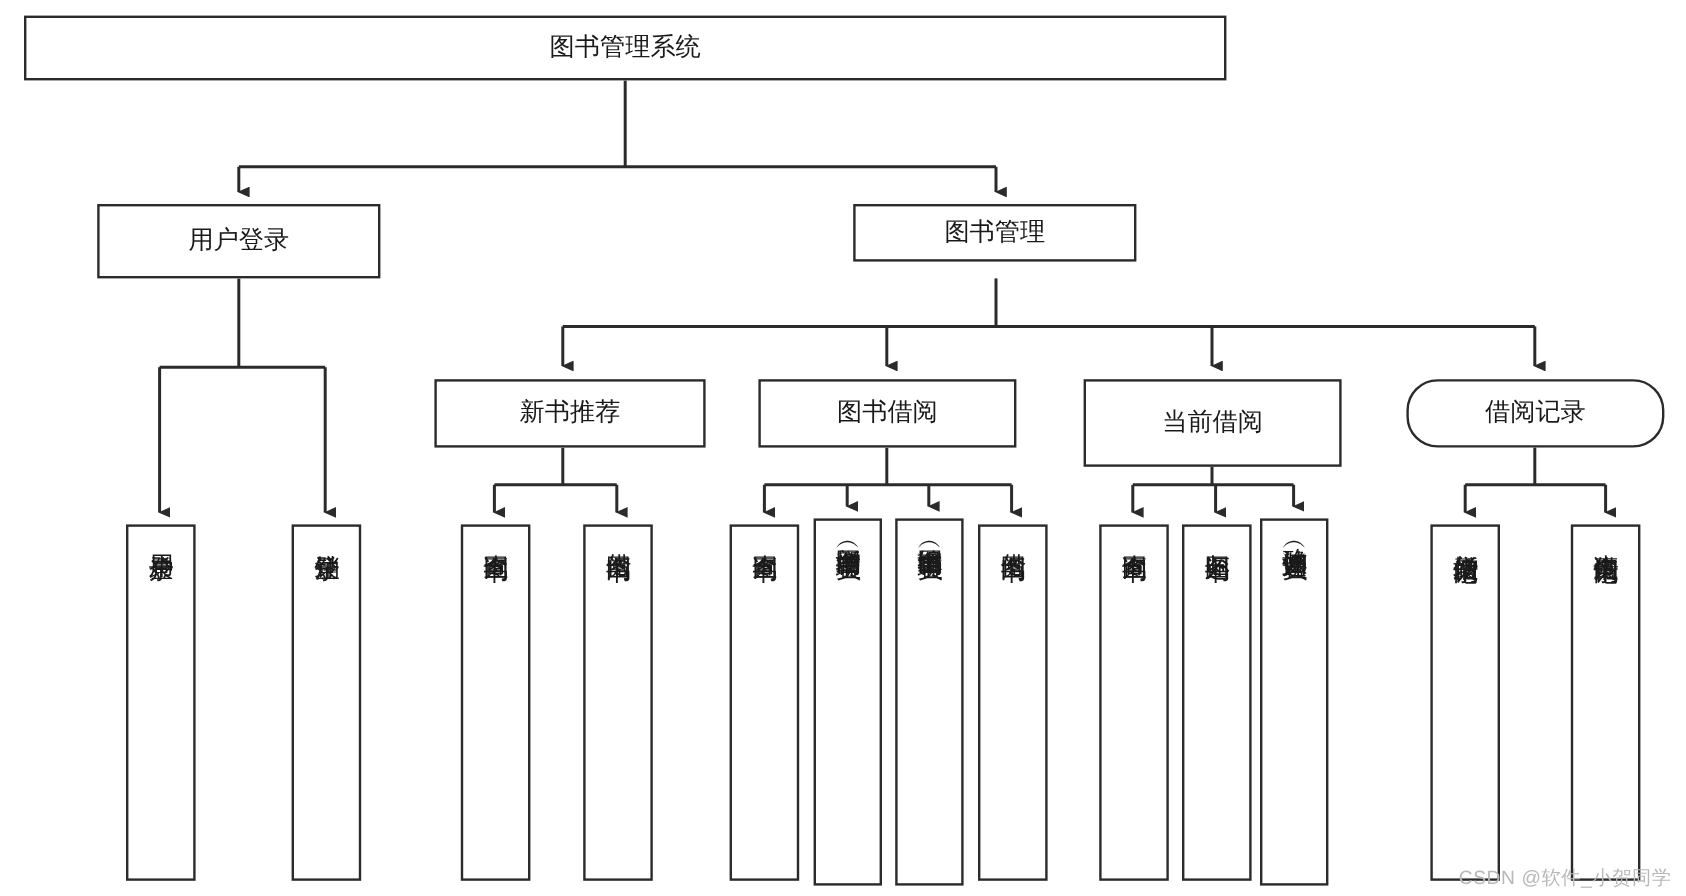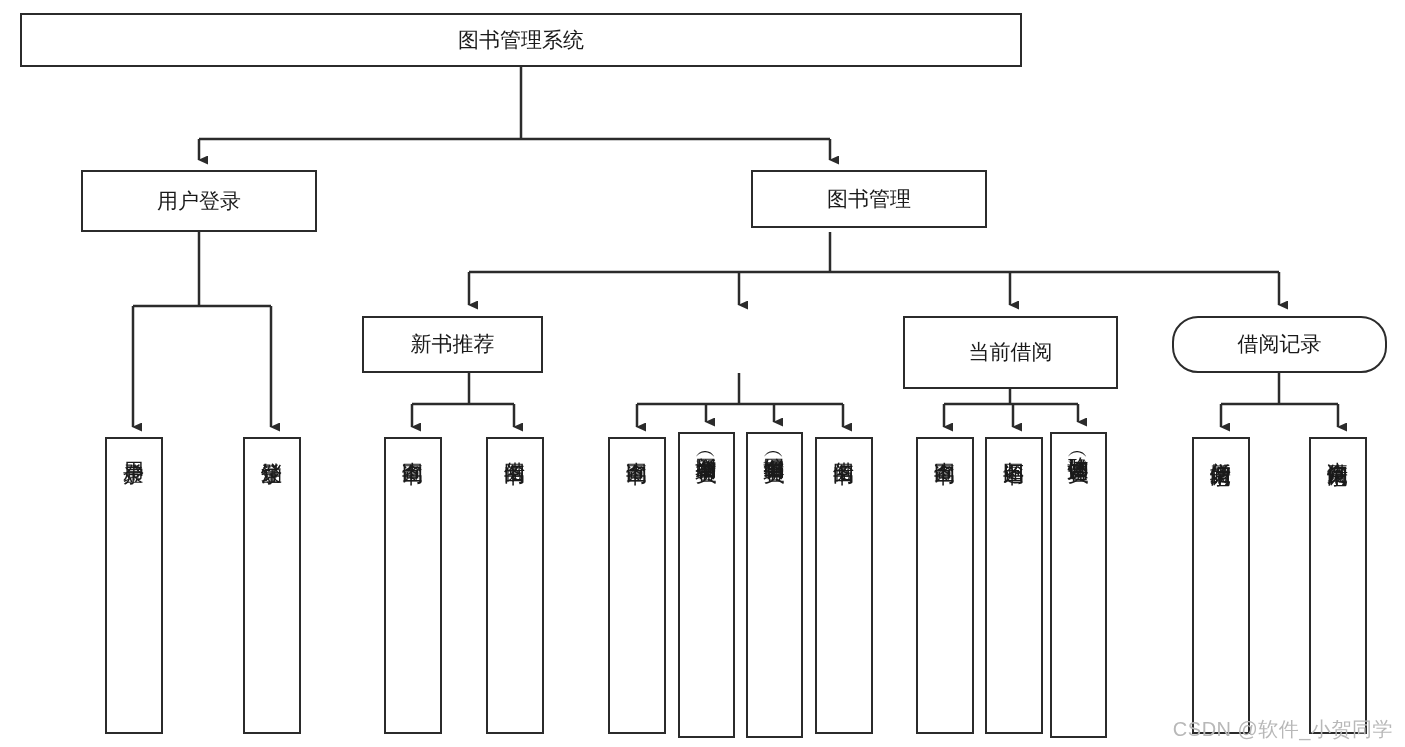--- a/index.html
+++ b/index.html
@@ -60,21 +60,21 @@
     text-orientation: upright;
     font-size: 21px;
     letter-spacing: 1px;
     line-height: 1;
     white-space: nowrap;
   }
   #watermark {
     position: absolute;
     right: 12px;
     bottom: 4px;
-    font-size: 20px;
+    font-size: 16px;
     color: #b8b8b8;
     letter-spacing: 0.5px;
     white-space: nowrap;
     user-select: none;
   }
 </style>
 </head>
 <body>
 
 <div id="diagram-root">
@@ -131,28 +131,31 @@
   </svg>
 
   <div class="node root horiz" style="left:20px; top:13px; width:1002px; height:54px;align-items:center;">
     <span class="node-label">图书管理系统</span>
   </div>
 
   <div class="node horiz" style="left:81px; top:170px; width:236px; height:62px;">
     <span class="node-label">用户登录</span>
   </div>
 
-  <div class="node horiz" style="left:711px; top:170px; width:236px; height:58px;margin-left:40px;">
+  <div class="node horiz" style="left:711px; top:170px; width:236px; height:48px;">
     <span class="node-label">图书管理</span>
   </div>
 
-  <div class="node horiz" style="left:362px; top:316px; width:181px; height:57px;">
+  <div class="node horiz" style="left:362px; top:316px; width:226px; height:57px;">
     <span class="node-label">新书推荐</span>
   </div>
 
+  <div class="node horiz" style="left:632px; top:316px; width:215px; height:57px;">
+    <span class="node-label">图书借阅</span>
+  </div>
 
   <div class="node horiz" style="left:903px; top:316px; width:215px; height:73px;">
     <span class="node-label">当前借阅</span>
   </div>
 
   <div class="node horiz" style="left:1172px; top:316px; width:215px; height:57px;border-radius:26px;">
     <span class="node-label">借阅记录</span>
   </div>
 
   <div class="node vert" style="left:105px; top:437px; width:58px; height:297px;">

